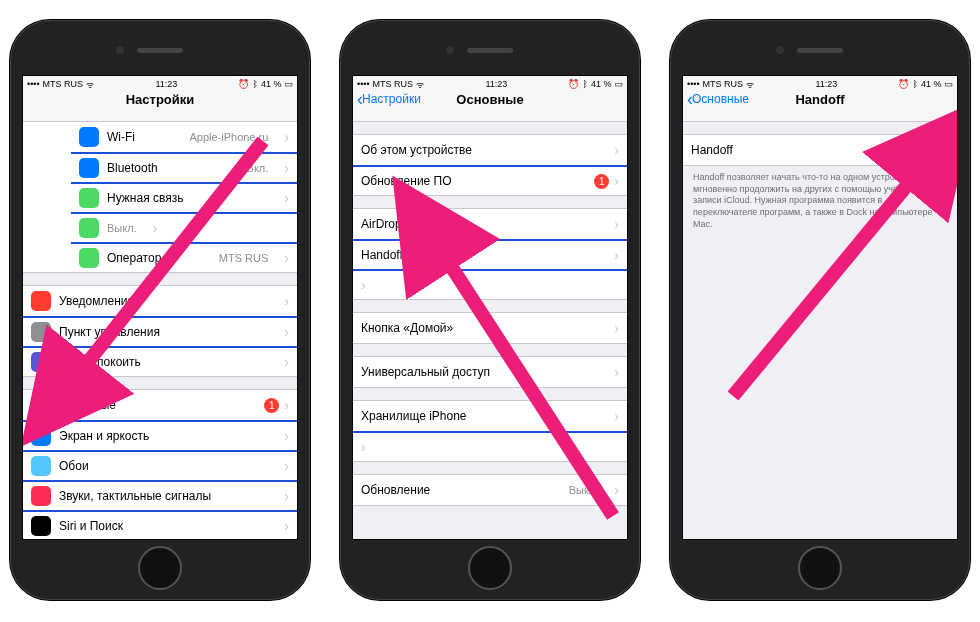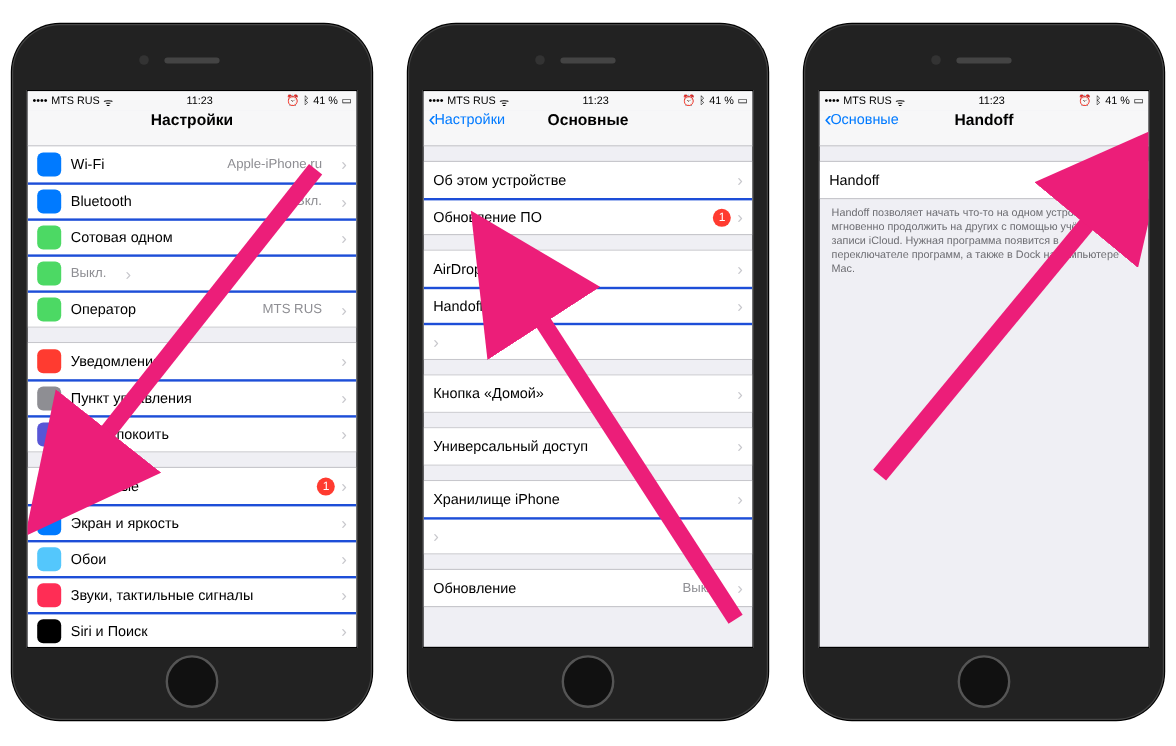--- a/index.html
+++ b/index.html
@@ -83,21 +83,21 @@
     left: 4px;
     color: #007aff;
     font-size: 12px;
     display: flex;
     align-items: center;
   }
   .navbar .back .chev { font-size: 18px; margin-right: -1px; line-height: 0; }
   
   .content { height: calc(100% - 46px); overflow: hidden; }
   .group { margin-top: 12px; background: #fff; border-top: 1px solid #c7c7cc; border-bottom: 1px solid #c7c7cc; }
-  .group.first { margin-top: 0; border-top: none; }
+  .group.first { margin-top: 0; border-top: none; padding-left: 48px; }
   .row {
     height: 30px;
     display: flex;
     align-items: center;
     padding: 0 8px 0 8px;
     position: relative;
     background: #fff;
     border-top: 2px solid #1d4ed8;
   }
   .group .row:first-child { border-top: none; }
@@ -196,21 +196,21 @@
             <span class="chevron">›</span>
           </div>
           <div class="row">
             <div class="icon ic-bt"></div>
             <span class="label">Bluetooth</span>
             <span class="value">Вкл.</span>
             <span class="chevron">›</span>
           </div>
           <div class="row">
             <div class="icon ic-cell"></div>
-            <span class="label">Сотовая одном</span>
+            <span class="label">Нужная связь</span>
             <span class="chevron">›</span>
           </div>
           <div class="row">
             <div class="icon ic-hot"></div>
             <span class="value">Выкл.</span>
             <span class="chevron">›</span>
           </div>
           <div class="row">
             <div class="icon ic-carrier"></div>
             <span class="label">Оператор</span>

